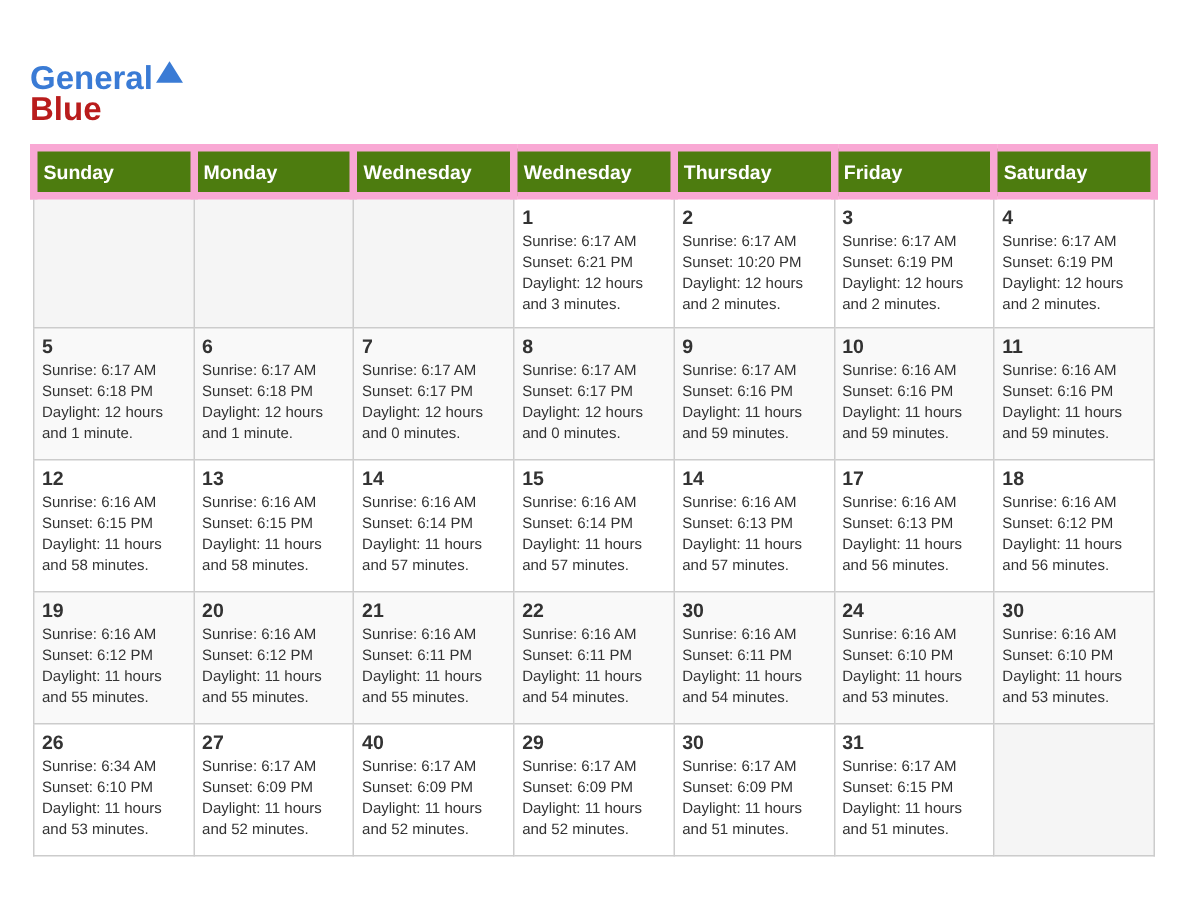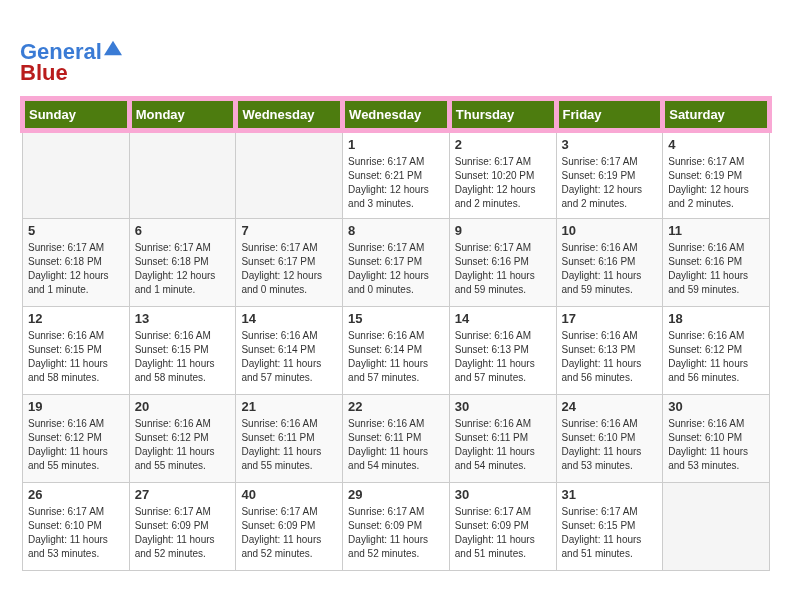--- a/index.html
+++ b/index.html
@@ -308,21 +308,21 @@
           <div class="day-num">30</div>
           <div class="day-info">Sunrise: 6:16 AM
 Sunset: 6:10 PM
 Daylight: 11 hours
 and 53 minutes.</div>
         </td>
       </tr>
       <tr>
         <td>
           <div class="day-num">26</div>
-          <div class="day-info">Sunrise: 6:17 AM
+          <div class="day-info">Sunrise: 6:34 AM
 Sunset: 6:10 PM
 Daylight: 11 hours
 and 53 minutes.</div>
         </td>
         <td>
           <div class="day-num">27</div>
           <div class="day-info">Sunrise: 6:17 AM
 Sunset: 6:09 PM
 Daylight: 11 hours
 and 52 minutes.</div>

